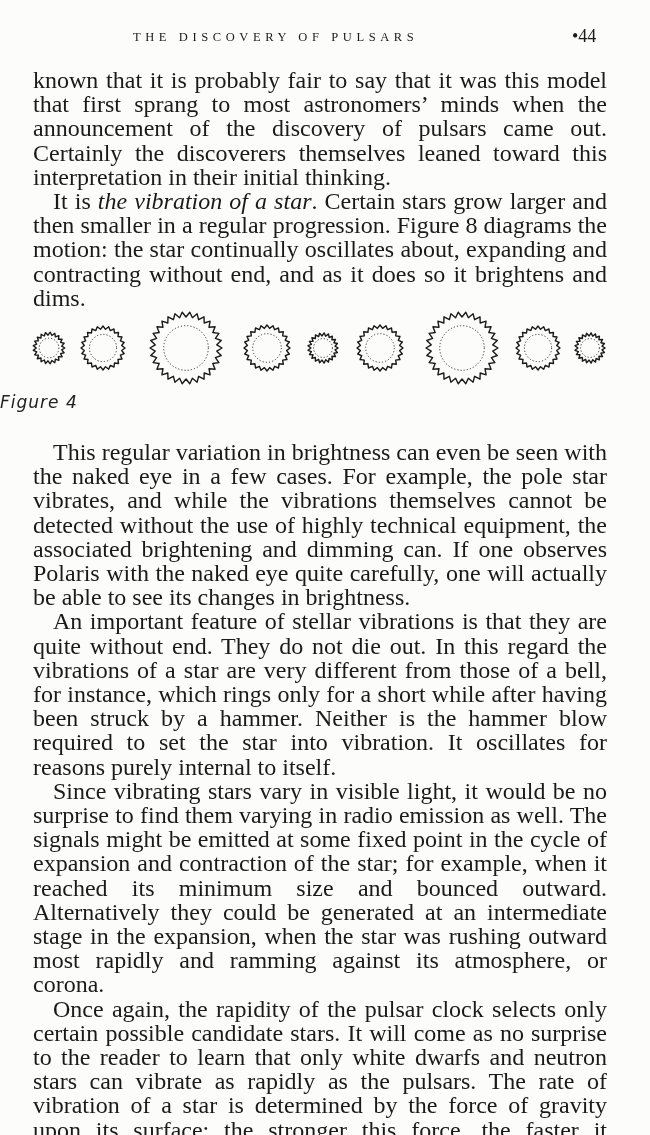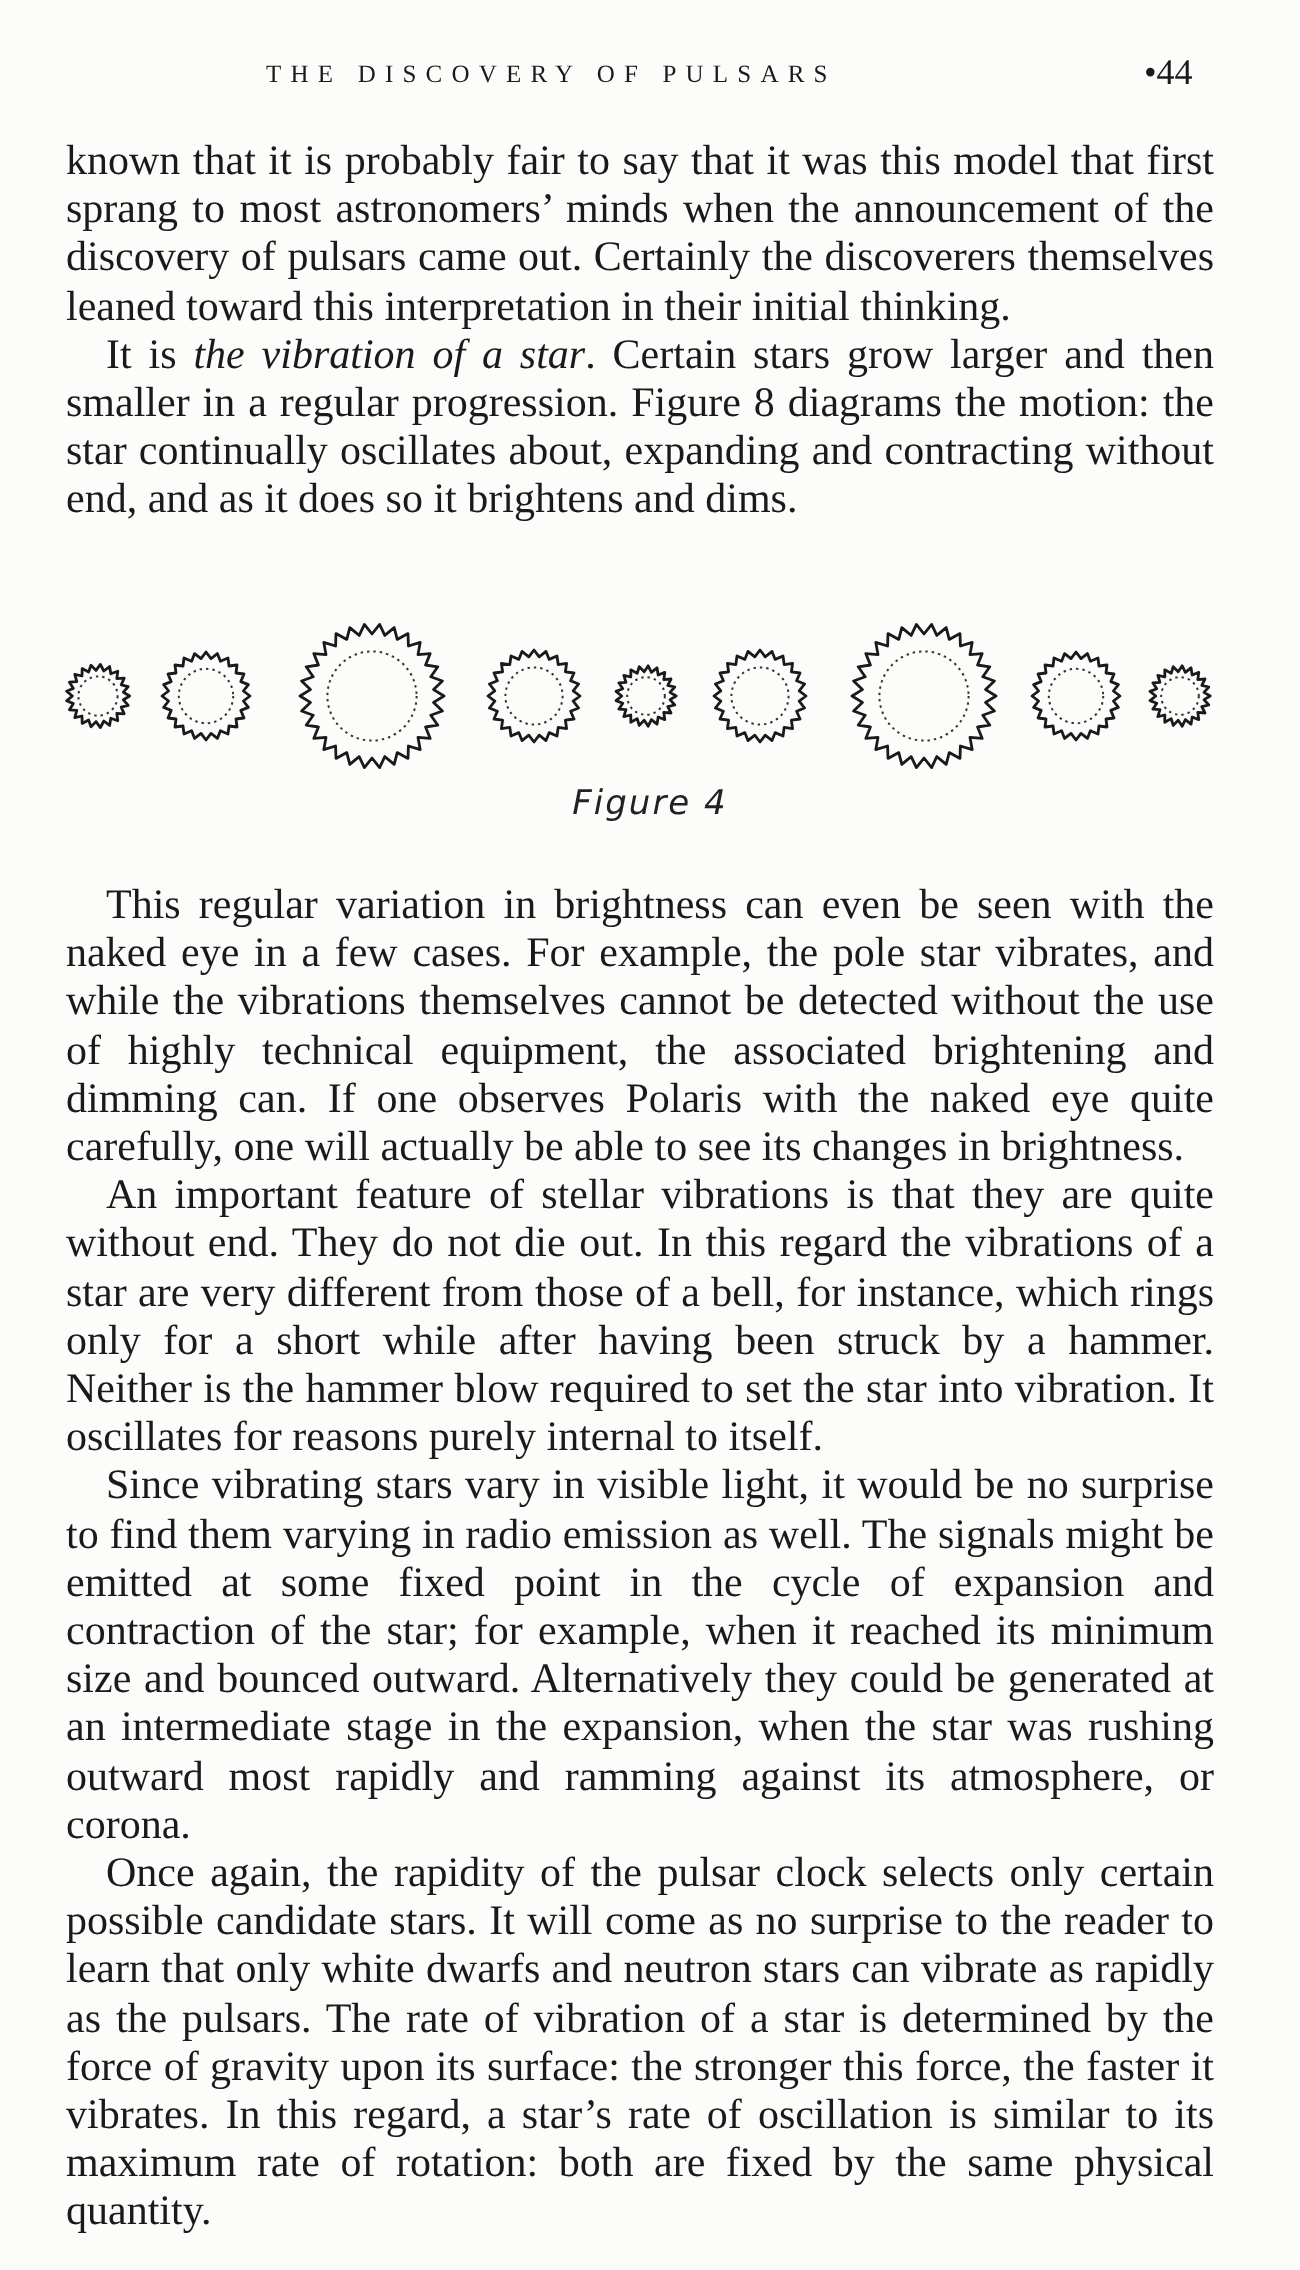--- a/index.html
+++ b/index.html
@@ -15,32 +15,32 @@
   }
   .running-head .title {
     position:absolute; left:133px; top:0;
     font-size:12.5px; letter-spacing:4.6px; font-weight:normal;
   }
   .running-head .folio {
     position:absolute; left:572px; top:-4px; font-size:18px;
   }
   .text-block {
     position:absolute; left:33px; width:574px;
-    font-size:21px; line-height:24.2px;
+    font-size:24px; line-height:24.2px;
     text-align:justify;
   }
   .text-block p { margin:0; text-indent:20px; }
   .text-block p.cont { text-indent:0; }
   .text-block em { font-style:italic; }
   #block1 { top:68px; }
   #block2 { top:440px; }
   .figure { position:absolute; left:0; top:290px; width:650px; height:130px; }
   .figure svg { position:absolute; left:0; top:0; }
   .caption {
-    position:absolute; top:392px; left:0; width:650px; text-align:center;
+    position:absolute; top:392px; left:0; width:650px; text-align:left;
     font-family:"DejaVu Sans",sans-serif; font-style:italic; font-size:17px;
     letter-spacing:1px; color:#222;
   }
 </style>
 </head>
 <body>
 
 <div class="running-head">
   <span class="title">THE DISCOVERY OF PULSARS</span>
   <span class="folio">•44</span>

